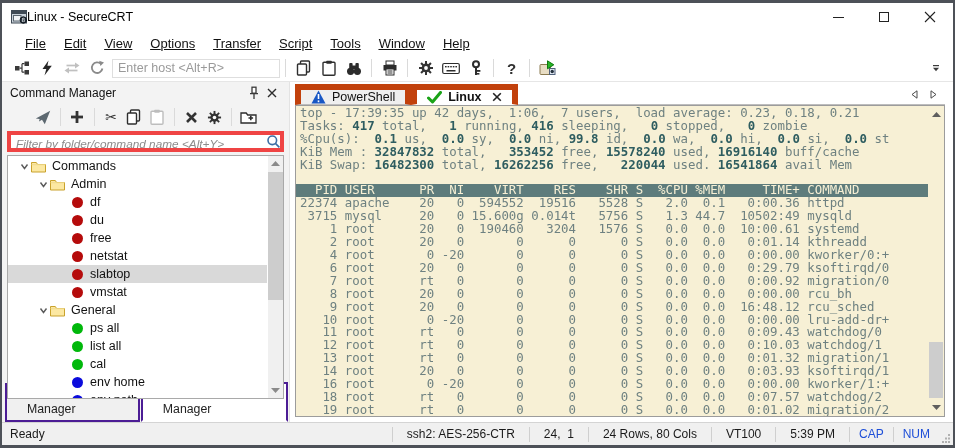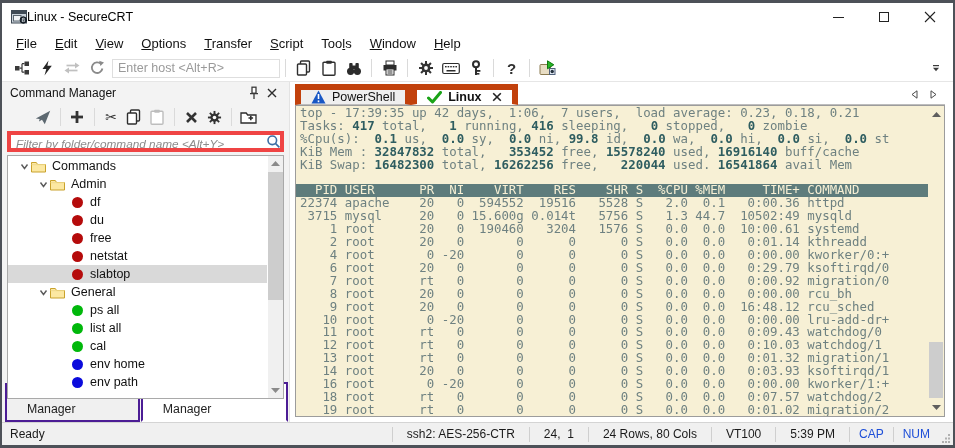--- a/index.html
+++ b/index.html
@@ -12,21 +12,21 @@
     overflow:hidden;
   }
   
   .titlebar { height:28px; display:flex; align-items:center; padding-left:9px; background:#fff; flex:none; }
   .title-text { font-size:12.5px; margin-left:0; color:#000; }
   .titlebar-controls { margin-left:auto; display:flex; height:100%; }
   .tb-btn { width:46px; display:flex; align-items:center; justify-content:center; }
   .min-glyph { width:11px; height:1px; background:#222; }
   .max-glyph { width:10px; height:10px; border:1px solid #222; }
   
-  .menubar { height:24px; display:flex; align-items:center; padding-left:5px; font-size:13px; flex:none; }
+  .menubar { height:24px; display:flex; align-items:center; padding-left:14px; font-size:13px; flex:none;text-decoration:underline; }
   .menu-item { padding:3px 9px; color:#111; }
   
   .toolbar { height:27px; display:flex; align-items:center; padding-left:7px; border-bottom:1px solid #e6e6e6; flex:none; }
   .tool-btn { width:25px; height:22px; display:flex; align-items:center; justify-content:center; flex:none; }
   .host-input { width:168px; height:19px; border:1px solid #dedede; font-size:12.5px; padding:0 5px; color:#444; margin-left:3px; outline:none; }
   .host-input::placeholder { color:#9a9a9a; }
   .t-sep { width:1px; height:18px; background:#dadada; margin:0 5px; flex:none; }
   .q-help { font-size:15px; font-weight:bold; color:#2f2f2f; }
   .overflow-btn { margin-left:auto; margin-right:5px; }
   
@@ -373,20 +373,25 @@
             <div class="tree-row" style="padding-left: 48px;">
               <span class="chev"></span>
               <span class="dot" style="background: rgb(181, 11, 11);"></span>
               <span class="tree-label">netstat</span>
             </div>
             <div class="tree-row selected" style="padding-left: 48px;">
               <span class="chev"></span>
               <span class="dot" style="background: rgb(181, 11, 11);"></span>
               <span class="tree-label">slabtop</span>
             </div>
+            <div class="tree-row" style="padding-left: 48px;">
+              <span class="chev"></span>
+              <span class="dot" style="background: rgb(181, 11, 11);"></span>
+              <span class="tree-label">vmstat</span>
+            </div>
             <div class="tree-row" style="padding-left: 29px;">
               <span class="chev">
                 <svg width="9" height="9" viewBox="0 0 9 9">
                   <polyline points="1.5,2.5 4.5,6.5 7.5,2.5" fill="none" stroke="#5a5a5a" stroke-width="1.4"></polyline>
                 </svg>
               </span>
               <span class="ticon">
                 <svg width="15" height="13" viewBox="0 0 15 13">
                   <path d="M0.5 2.5 h4.8 l1.3 2 h7.9 v7.5 h-14 z" fill="#fce8a2" stroke="#c9a22c"></path>
                   <path d="M0.5 4.7 h14" stroke="#efd98c" fill="none"></path>

